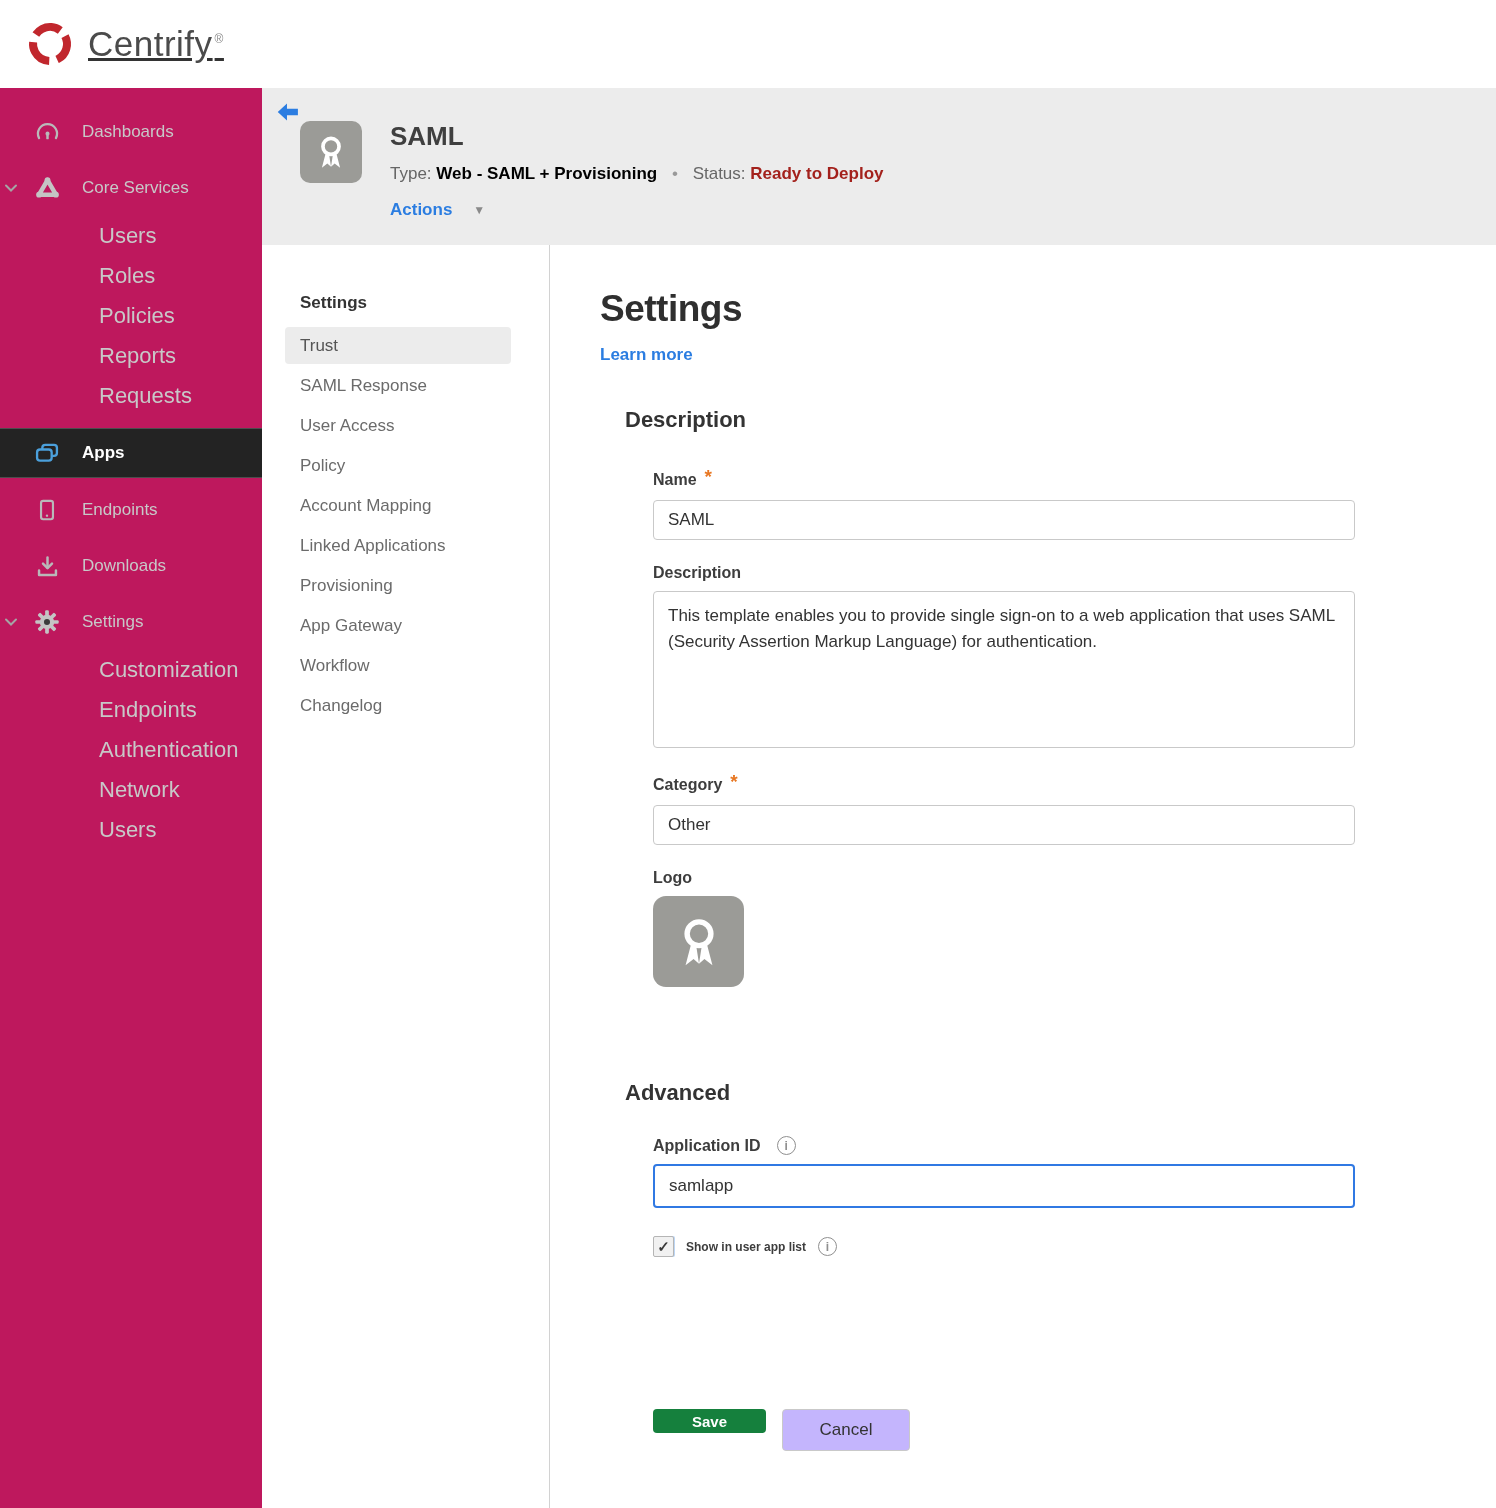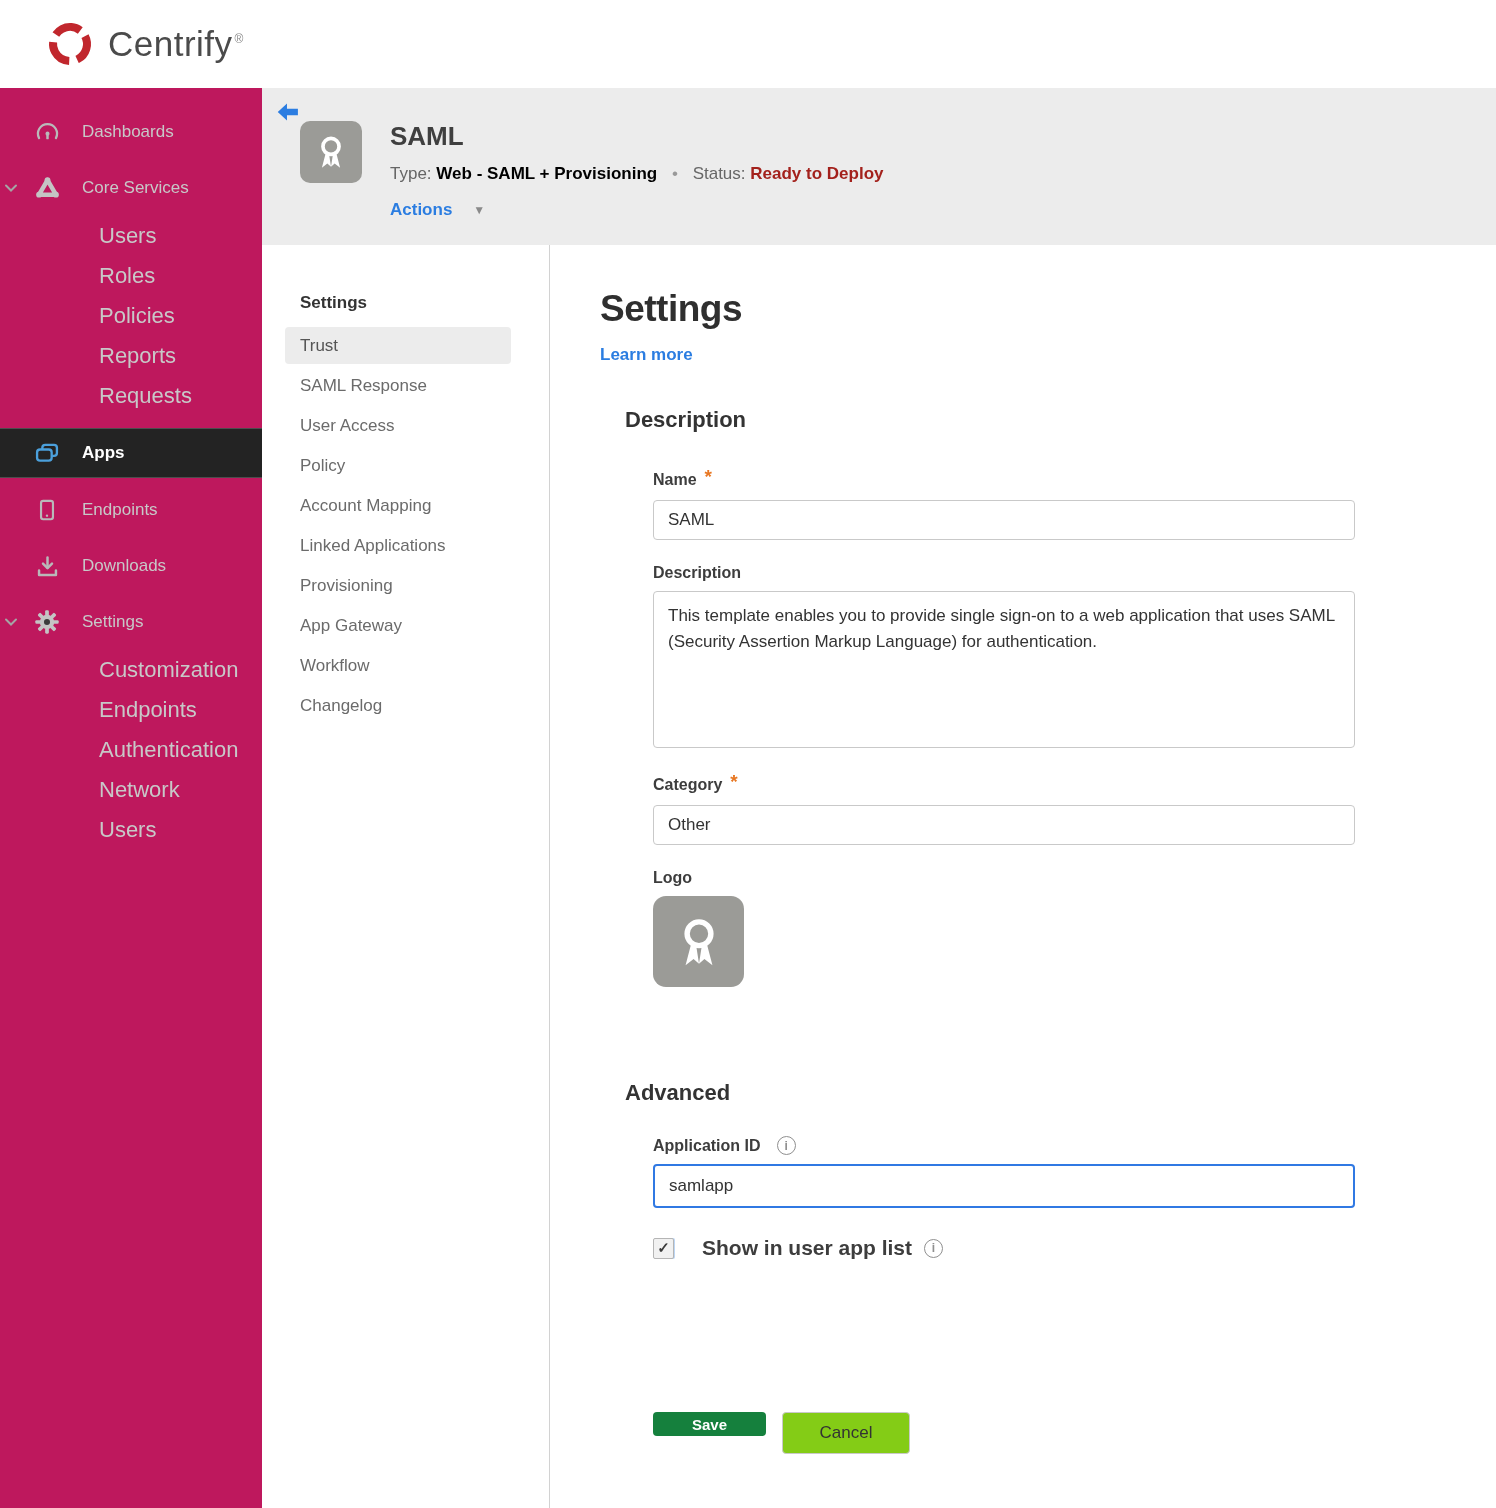--- a/index.html
+++ b/index.html
@@ -4,21 +4,21 @@
 <style>
   * { box-sizing: border-box; margin: 0; padding: 0; }
   html, body { background: #ffffff; }
   body {
     width: 1496px; height: 1508px;
     font-family: "Liberation Sans", sans-serif;
     color: #333; overflow: hidden; position: relative;
   }
 
   
-  .topbar { height: 88px; background: #fff; display: flex; align-items: center; padding-left: 44px; }
+  .topbar { height: 88px; background: #fff; display: flex; align-items: center; padding-left: 24px; text-decoration: underline; }
   .brand { display: flex; align-items: center; gap: 12px; }
   .brand-name { font-size: 35px; font-weight: 500; color: #4b4b4b; letter-spacing: 0.5px; }
   .brand-tm { font-size: 12px; color: #8a8a8a; vertical-align: super; margin-left: 2px; }
 
   
   .body-row { display: flex; min-height: 1420px; align-items: stretch; }
 
   
   .sidebar { width: 262px; min-width: 262px; background: #be185d; padding-top: 16px; position: relative; }
   .side-item { position: relative; height: 56px; display: flex; align-items: center; color: #c8c8c8; font-size: 17px; cursor: pointer; }
@@ -68,25 +68,25 @@
   .logo-row { display: flex; margin-top: 9px; }
   .logo-big { width: 91px; height: 91px; border-radius: 13px; background: #9b9b97; display: flex; align-items: center; justify-content: center; }
   .logo-right { margin-left: 31px; }
   .browse-btn { width: 134px; height: 43px; background: #fdfdfd; border: 1px solid #d0d0d0; border-radius: 4px; font-size: 17px; color: #333; font-family: "Liberation Sans", sans-serif; cursor: pointer; margin-top: 6px; }
   .logo-hint { margin-top: 15px; font-size: 17px; color: #8f8f8f; }
 
   .advanced-heading { margin-top: 93px; }
   .info-icon { width: 19px; height: 19px; border: 1.7px solid #8f8f8f; border-radius: 50%; color: #8f8f8f; font-size: 12px; font-weight: 700; display: inline-flex; align-items: center; justify-content: center; flex: none; }
   .checkbox-row { display: flex; align-items: center; gap: 12px; margin-top: 28px; }
   .checkbox { width: 21px; height: 21px; background: #f1f1f1; border: 1px solid #b5b5b5; border-radius: 2px; display: flex; align-items: center; justify-content: center; font-size: 15px; font-weight: 700; color: #3a3a3a; cursor: pointer; box-shadow: 1px 0 0 #bcd6f5; }
-  .checkbox-label { font-size: 21px; font-weight: 700; color: #3d3d3d; margin-left: 16px; }
+  .checkbox-label { font-size: 12px; font-weight: 700; color: #3d3d3d; }
 
   .footer-btns { margin-top: 152px; display: flex; gap: 16px; padding-bottom: 24px; }
   .save-btn { width: 113px; height: 24px; background: #15803d; border: none; border-radius: 4px; color: #fff; font-size: 15px; font-weight: 700; font-family: "Liberation Sans", sans-serif; cursor: pointer; }
-  .cancel-btn { width: 128px; height: 42px; background: #84cc16; border: 1px solid #c9c9c9; border-radius: 4px; color: #333; font-size: 17px; font-family: "Liberation Sans", sans-serif; cursor: pointer; }
+  .cancel-btn { width: 128px; height: 42px; background: #c4b5fd; border: 1px solid #c9c9c9; border-radius: 4px; color: #333; font-size: 17px; font-family: "Liberation Sans", sans-serif; cursor: pointer; }
 </style>
 </head>
 <body>
 
 <header class="topbar">
   <div class="brand">
     <span style="display:flex;">
       <svg width="52" height="52" viewBox="0 0 52 52">
         <circle cx="26" cy="26" r="17" fill="none" stroke="#c1272d" stroke-width="8" stroke-dasharray="27.6 8" transform="rotate(-28 26 26)"></circle>
       </svg>

